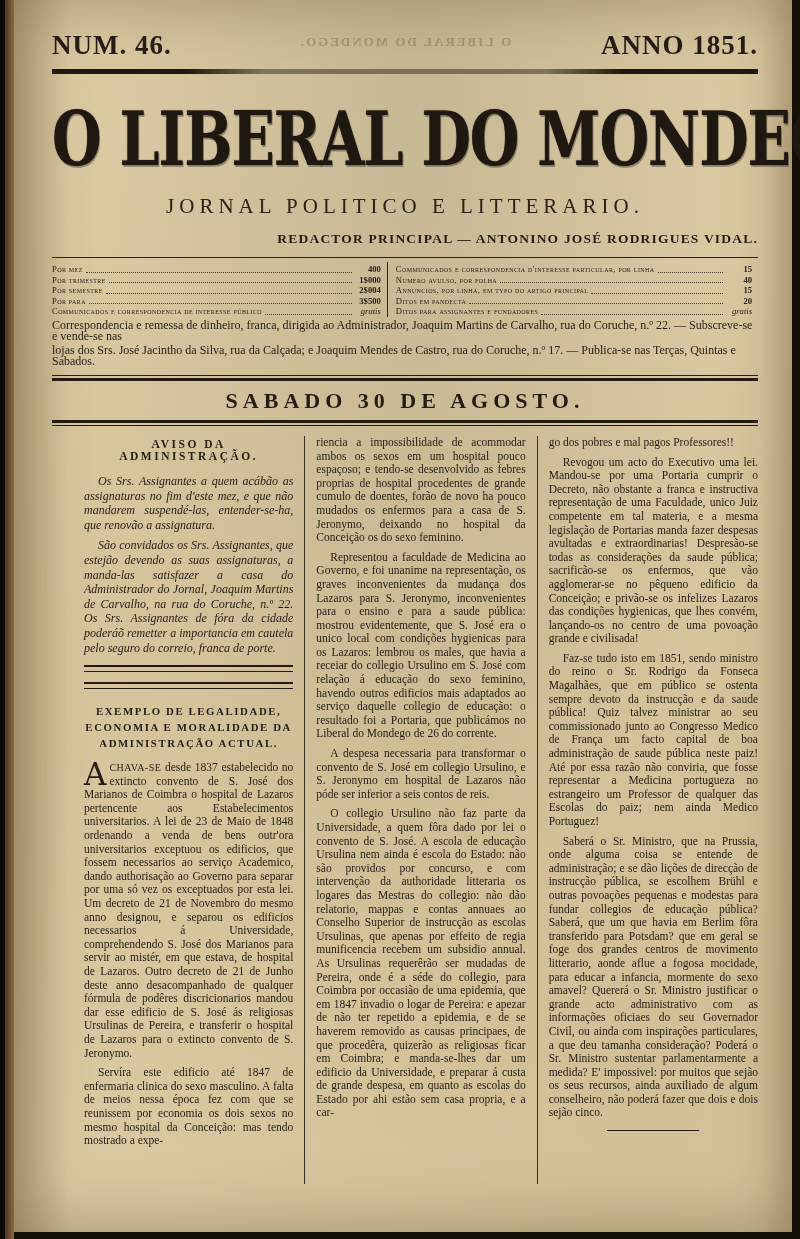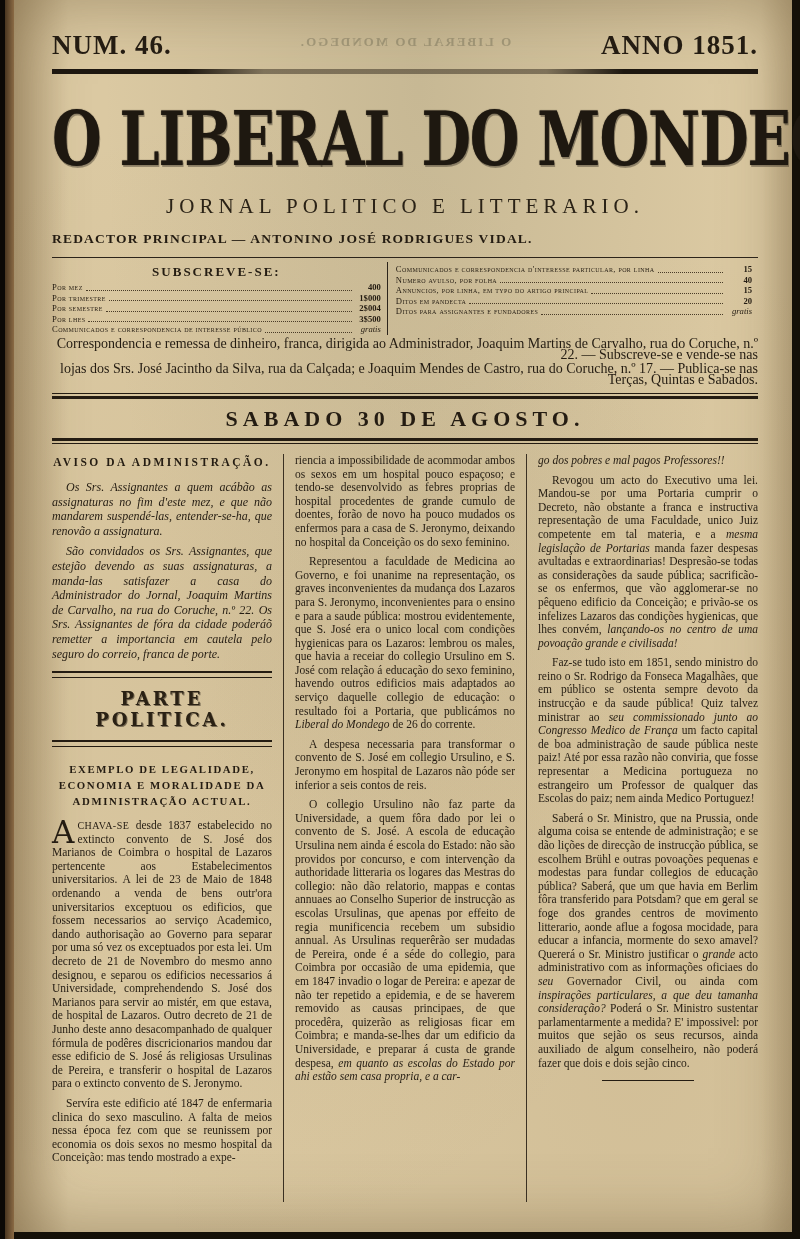--- a/index.html
+++ b/index.html
@@ -39,50 +39,50 @@
     background:linear-gradient(to right,#1d1710 0 19%,rgba(62,52,38,.55) 30% 70%,#1d1710 81% 100%);
   }
   .masthead{margin-top:20px;height:86px;text-align:center;}
   .masthead span{
     display:inline-block;font-family:"DejaVu Serif", serif;font-weight:bold;
     font-size:57px;letter-spacing:-1px;white-space:nowrap;
     transform:scaleY(1.32);transform-origin:top center;
     color:#1e1810;text-shadow:0 0 1px rgba(30,24,16,.8),1px 1px 0 rgba(30,24,16,.35);
   }
   .subtitle{text-align:center;font-size:21px;letter-spacing:5px;margin-top:14px;color:#2a2216;}
-  .editorline{text-align:left;font-size:13.5px;font-weight:bold;letter-spacing:1.2px;margin-top:12px;font-family:Liberation Serif, serif;}
+  .editorline{text-align:right;font-size:13.5px;font-weight:bold;letter-spacing:1.2px;margin-top:12px;font-family:Liberation Serif, serif;}
   .rule-thin{height:0;border-top:1.5px solid #2c241a;margin-top:10px;}
 
   
   .pricing{display:flex;margin-top:4px;}
   .pricecol{padding:2px 6px 0 0;}
   .pricecol.left{width:48%;}
   .pricecol.right{width:52%;border-left:1px solid #2c241a;padding-left:8px;}
   .pricetitle{text-align:center;font-size:13px;font-weight:bold;letter-spacing:2px;margin-bottom:2px;}
   .prow{display:flex;align-items:flex-end;font-size:8.6px;line-height:10.6px;}
   .plabel{font-variant:small-caps;letter-spacing:.4px;white-space:nowrap;}
   .leader{flex:1;border-bottom:1px dotted #4a3c28;margin:0 3px;transform:translateY(-2px);}
   .pvalue{font-weight:bold;min-width:26px;text-align:right;white-space:nowrap;}
   .pvalue.gratis{font-style:italic;font-weight:normal;}
-  .fineprint{font-size:14px;text-align:right;line-height:11px;margin-top:3px;}
+  .fineprint{font-size:12px;text-align:left;line-height:11px;margin-top:3px;}
 
   
   .r1{height:0;border-top:1.5px solid #241c12;margin-top:8px;}
   .r3{height:0;border-top:3px solid #241c12;margin-top:2px;}
   .dateline{text-align:center;font-size:22px;font-weight:bold;letter-spacing:5px;margin:7px 0 6px 0;}
 
   
-  .columns{display:flex;margin-top:10px;min-height:748px;}
+  .columns{display:flex;margin-top:10px;min-height:748px;margin-left:32px;}
   .col{flex:1;padding:0 11px;}
   .col:first-child{padding-left:0;}
   .col:last-child{padding-right:0;}
   .col + .col{border-left:1px solid #3a3022;}
   .col p{margin:0 0 6px 0;font-size:11.5px;line-height:13.6px;text-align:justify;text-indent:14px;}
   .col p.noindent{text-indent:0;}
-  .it{font-style:italic;}
+  .it{}
   .notice-title{text-align:center;font-size:11.5px;font-weight:bold;letter-spacing:2.5px;margin:2px 0 12px 0;}
   .notice p{font-style:italic;font-size:12px;line-height:14.6px;}
   .dbl-rule{height:4px;border-top:2.5px solid #241c12;border-bottom:1px solid #241c12;margin:10px 0;}
   .section-title{
     text-align:center;font-family:"DejaVu Serif", serif;font-weight:bold;
     font-size:18px;letter-spacing:3px;margin:2px 0;
     color:#2a2114;text-shadow:1px 1px 0 rgba(36,28,18,.55);
   }
   .article-title{font-size:10.8px;font-weight:bold;letter-spacing:1.6px;line-height:16px;margin:14px 0 10px 0;text-align:center;}
   .dropcap{float:left;font-size:31px;line-height:25px;padding:1px 3px 0 0;font-family:"DejaVu Serif", serif;}
@@ -108,38 +108,37 @@
     <div class="masthead">
       <span>O LIBERAL DO MONDEGO.</span>
     </div>
 
     <div class="subtitle">JORNAL POLITICO E LITTERARIO.</div>
     <div class="editorline">REDACTOR PRINCIPAL — ANTONINO JOSÉ RODRIGUES VIDAL.</div>
     <div class="rule-thin"></div>
 
     <div class="pricing">
       <div class="pricecol left">
-        <div class="pricetitle">SUBSCREVE-SE:</div>
         <div class="prow">
           <span class="plabel">Por mez</span>
           <span class="leader"></span>
           <span class="pvalue">400</span>
         </div>
         <div class="prow">
           <span class="plabel">Por trimestre</span>
           <span class="leader"></span>
           <span class="pvalue">1$000</span>
         </div>
         <div class="prow">
           <span class="plabel">Por semestre</span>
           <span class="leader"></span>
           <span class="pvalue">2$004</span>
         </div>
         <div class="prow">
-          <span class="plabel">Por lhes</span>
+          <span class="plabel">Por para</span>
           <span class="leader"></span>
           <span class="pvalue">3$500</span>
         </div>
         <div class="prow">
           <span class="plabel">Communicados e correspondencia de interesse público</span>
           <span class="leader"></span>
           <span class="pvalue gratis">gratis</span>
         </div>
       </div>
       <div class="pricecol right">
@@ -181,21 +180,20 @@
 
     <div class="columns">
 
       <div class="col notice-col">
         <div class="notice-title">AVISO DA ADMINISTRAÇÃO.</div>
         <div class="notice">
           <p>Os Srs. Assignantes a quem acábão as assignaturas no fim d'este mez, e que não mandarem suspendé-las, entender-se-ha, que renovão a assignatura.</p>
           <p>São convidados os Srs. Assignantes, que estejão devendo as suas assignaturas, a manda-las satisfazer a casa do Administrador do Jornal, Joaquim Martins de Carvalho, na rua do Coruche, n.º 22. Os Srs. Assignantes de fóra da cidade poderáõ remetter a importancia em cautela pelo seguro do correio, franca de porte.</p>
         </div>
         <div class="dbl-rule"></div>
-        <div class="section-title">PARTE POLITICA.</div>
         <div class="dbl-rule"></div>
         <div class="article-title">EXEMPLO DE LEGALIDADE, ECONOMIA E MORALIDADE DA ADMINISTRAÇÃO ACTUAL.</div>
         <p class="noindent"><span class="dropcap">A</span><span class="lead-caps">CHAVA-SE</span><span> desde 1837 estabelecido no extincto convento de S. José dos Marianos de Coimbra o hospital de Lazaros pertencente aos Estabelecimentos universitarios. A lei de 23 de Maio de 1848 ordenando a venda de bens outr'ora universitarios exceptuou os edificios, que fossem necessarios ao serviço Academico, dando authorisação ao Governo para separar por uma só vez os exceptuados por esta lei. Um decreto de 21 de Novembro do mesmo anno designou, e separou os edificios necessarios á Universidade, comprehendendo S. José dos Marianos para servir ao mistér, em que estava, de hospital de Lazaros. Outro decreto de 21 de Junho deste anno desacompanhado de qualquer fórmula de podêres discricionarios mandou dar esse edificio de S. José ás religiosas Ursulinas de Pereira, e transferir o hospital de Lazaros para o extincto convento de S. Jeronymo.</span></p>
         <p>Servíra este edificio até 1847 de enfermaria clinica do sexo masculino. A falta de meios nessa época fez com que se reunissem por economia os dois sexos no mesmo hospital da Conceição: mas tendo mostrado a expe-</p>
       </div>
 
       <div class="col">
         <p class="noindent">riencia a impossibilidade de acommodar ambos os sexos em um hospital pouco espaçoso; e tendo-se desenvolvido as febres proprias de hospital procedentes de grande cumulo de doentes, forão de novo ha pouco mudados os enfermos para a casa de S. Jeronymo, deixando no hospital da Conceição os do sexo feminino.</p>
         <p><span>Representou a faculdade de Medicina ao Governo, e foi unanime na representação, os graves inconvenientes da mudança dos Lazaros para S. Jeronymo, inconvenientes para o ensino e para a saude pública: mostrou evidentemente, que S. José era o unico local com condições hygienicas para os Lazaros: lembrou os males, que havia a receiar do collegio Ursulino em S. José com relação á educação do sexo feminino, havendo outros edificios mais adaptados ao serviço daquelle collegio de educação: o resultado foi a Portaria, que publicámos no </span><span class="it">Liberal do Mondego</span><span> de 26 do corrente.</span></p>
         <p>A despesa necessaria para transformar o convento de S. José em collegio Ursulino, e S. Jeronymo em hospital de Lazaros não póde ser inferior a seis contos de reis.</p>

